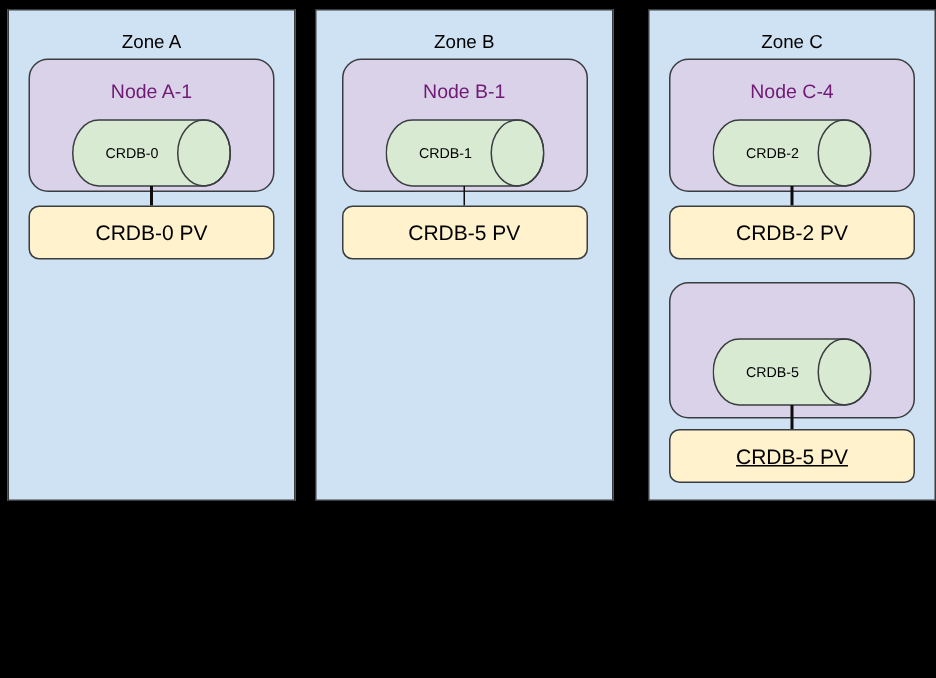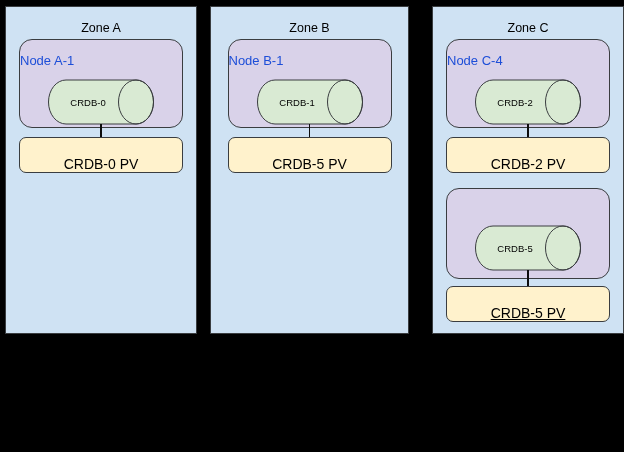--- a/index.html
+++ b/index.html
@@ -49,22 +49,23 @@
     box-sizing: border-box;
   }
   .node.row1 { top: 32px;  height: 89px; }
   .node.row2 { top: 181px; height: 91px; }
 
   .node-label {
     position: absolute;
     top: 14px;
     left: 0;
     width: 100%;
+    text-align: center;
     font-size: 13px;
-    color: #1d4ed8;
+    color: #701a75;
     line-height: 1;
   }
   .cyl {
     position: absolute;
     left: 50%;
     transform: translateX(-50%);
     width: 106px;
     height: 46px;
     display: block;
   }
@@ -91,21 +92,21 @@
     position: absolute;
     left: 50%;
     transform: translateX(-50%);
     width: 164px;
     height: 36px;
     background: #fff2cc;
     border: 1px solid #3a3d40;
     border-radius: 7px;
     box-sizing: border-box;
     display: flex;
-    align-items: flex-end;
+    align-items: center;
     justify-content: center;
     font-size: 14px;
     color: #000;
   }
   .pv.row1 { top: 130px; }
   .pv.row2 { top: 279px; text-decoration: underline; }
 </style>
 </head>
 <body>
 

